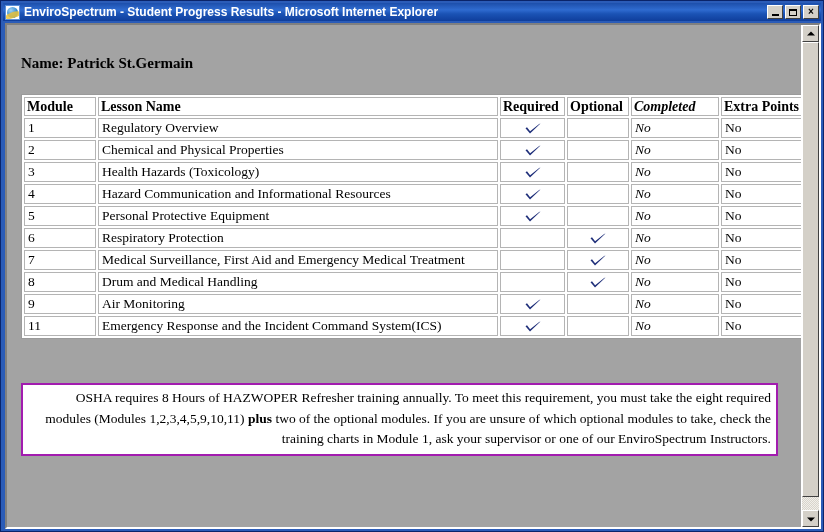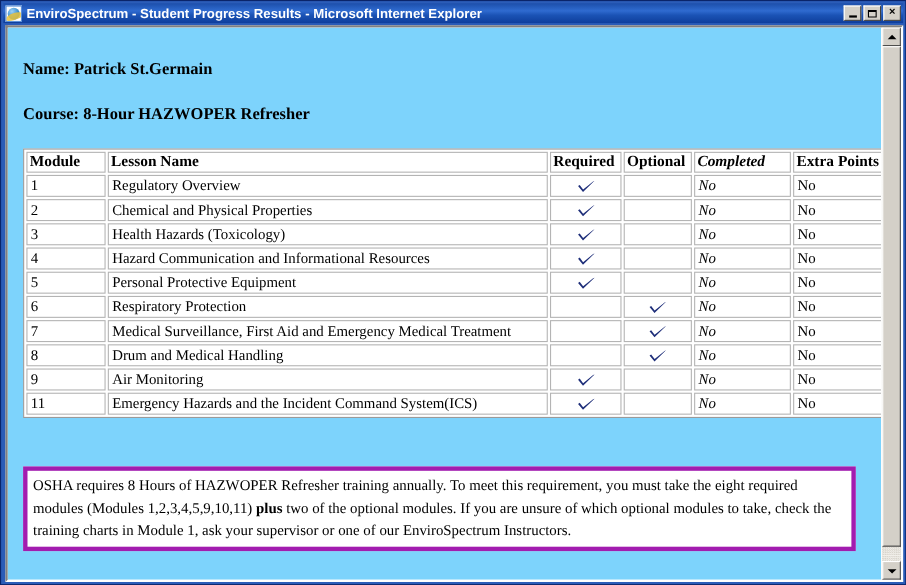--- a/index.html
+++ b/index.html
@@ -128,21 +128,21 @@
     border: 2px solid;
     border-color: #808080 #ffffff #ffffff #808080;
     box-sizing: border-box;
     overflow: hidden;
   }
   #page {
     position: absolute;
     left: 0; top: 0;
     width: 794px;
     height: 502px;
-    background: #7dd3fc;
+    background: #a3a3a3;
     overflow: hidden;
   }
 
   
   #content {
     position: absolute;
     left: 14px;
     top: 10px;
     width: 766px;
   }
@@ -201,27 +201,28 @@
     position: relative;
     vertical-align: middle;
   }
   .check svg { display: block; }
 
   
   #note-box {
     margin-top: 44px;
     width: 757px;
     box-sizing: border-box;
-    border: 4px solid #a21caf;
+    border: 2px solid #a21caf;
     padding: 3px 5px 4px 5px;
     font-family: "Liberation Serif", "DejaVu Serif", serif;
     font-size: 13.5px;
     line-height: 1.52;
     color: #000000;
     background: #ffffff;
+    text-align: right;
   }
   #note-box b { font-weight: bold; }
 
   
   #vscroll {
     position: absolute;
     right: 0px;
     top: 0px;
     width: 18px;
     height: 502px;
@@ -302,21 +303,20 @@
         </div>
     </div>
   </div>
 
   <div id="client">
 
     <div id="page">
       <div id="content">
 
         <div class="hdr-line" id="name-line">Name: Patrick St.Germain</div>
-        <div class="hdr-line" id="course-line">Course: 8-Hour HAZWOPER Refresher</div>
 
         <table id="results-table">
           <thead>
             <tr>
               <th class="c-module">Module</th>
               <th class="c-lesson">Lesson Name</th>
               <th class="c-required">Required</th>
               <th class="c-optional">Optional</th>
               <th class="c-completed">Completed</th>
               <th class="c-extra">Extra Points</th>
@@ -408,21 +408,21 @@
                 <td class="c-lesson">Air Monitoring</td>
                 <td class="c-required"><span class="check"><svg width="18" height="14" viewBox="0 0 18 14" xmlns="http://www.w3.org/2000/svg">
                       <path d="M1.5 6.2 L6.0 11.6 L16.5 1.4 L15.2 2.0 L6.1 9.3 L3.0 5.2 Z" fill="#1f2f7a"></path>
                     </svg></span></td>
                 <td class="c-optional"></td>
                 <td class="c-completed">No</td>
                 <td class="c-extra">No</td>
               </tr>
               <tr>
                 <td class="c-module">11</td>
-                <td class="c-lesson">Emergency Hazards and the Incident Command System(ICS)</td>
+                <td class="c-lesson">Emergency Response and the Incident Command System(ICS)</td>
                 <td class="c-required"><span class="check"><svg width="18" height="14" viewBox="0 0 18 14" xmlns="http://www.w3.org/2000/svg">
                       <path d="M1.5 6.2 L6.0 11.6 L16.5 1.4 L15.2 2.0 L6.1 9.3 L3.0 5.2 Z" fill="#1f2f7a"></path>
                     </svg></span></td>
                 <td class="c-optional"></td>
                 <td class="c-completed">No</td>
                 <td class="c-extra">No</td>
               </tr>
             </tbody>
         </table>
 

